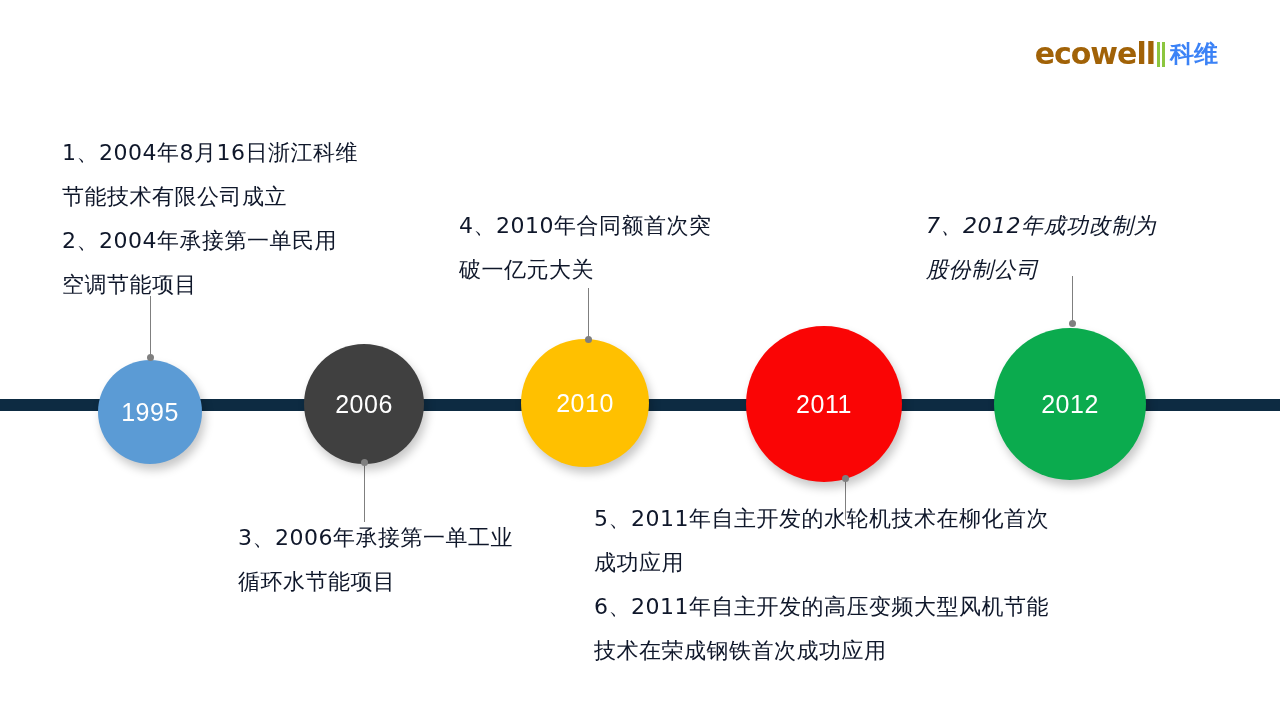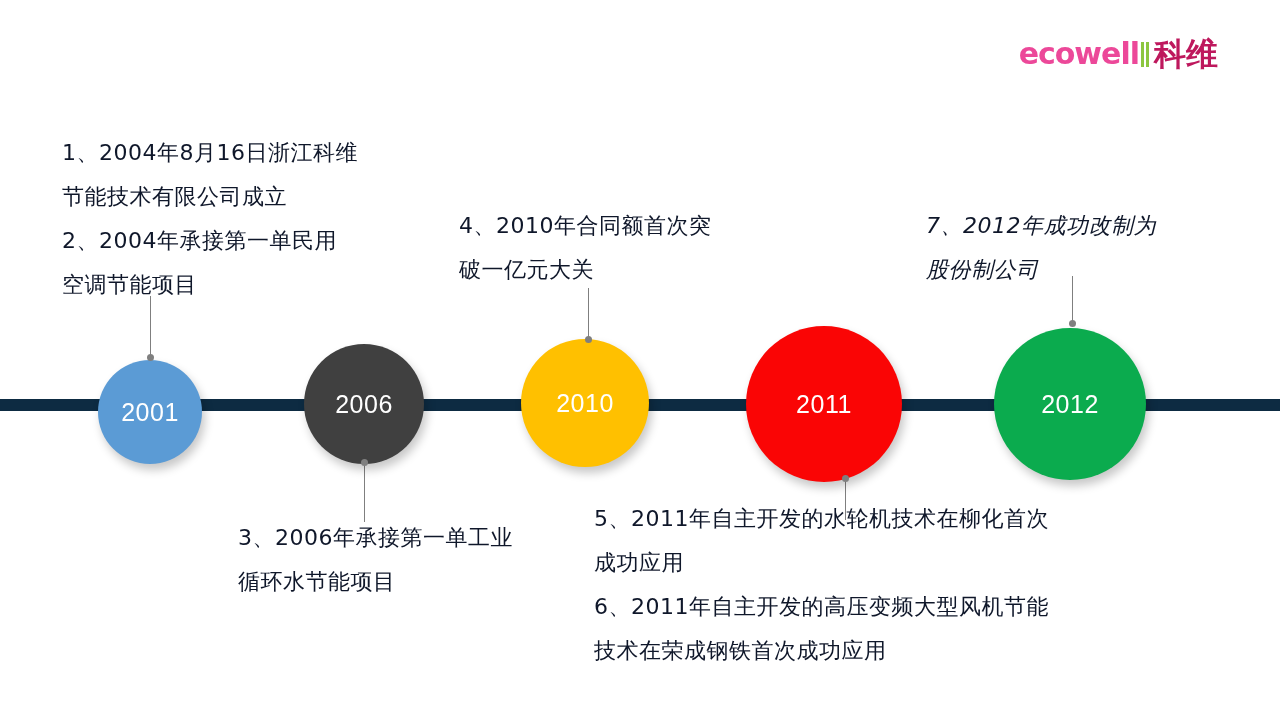--- a/index.html
+++ b/index.html
@@ -61,36 +61,36 @@
     position: absolute;
     right: 62px; top: 36px;
     display: flex;
     align-items: center;
     height: 36px;
   }
   .logo-word {
     font-size: 30px;
     font-weight: bold;
     letter-spacing: -1px;
-    color: #ec4899;
+    color: #a16207;
     font-family: "DejaVu Sans", "Liberation Sans", sans-serif;
     line-height: 1;
   }
   .logo-bars {
     display: inline-block;
     width: 9px; height: 25px;
     margin: 0 4px 0 2px;
     background: repeating-linear-gradient(to right,
         #8cc63f 0px, #8cc63f 3px, #ffffff 3px, #ffffff 5px);
     vertical-align: middle;
   }
   .logo-cn {
-    font-size: 32px;
+    font-size: 24px;
     font-weight: bold;
-    color: #be185d;
+    color: #3b82f6;
     letter-spacing: 0px;
     font-family: "DejaVu Sans", sans-serif;
     line-height: 1;
   }
 
   
   .timeline-bar {
     position: absolute;
     left: 0; top: 399px;
     width: 1280px; height: 12px;
@@ -165,21 +165,21 @@
   <div class="leader" style="left:588px; top:288px; height:54px;"></div>
   <div class="leader-dot" style="left:585px; top:336px;"></div>
 
   <div class="leader" style="left:845px; top:478px; height:42px;"></div>
   <div class="leader-dot" style="left:842px; top:475px;"></div>
 
   <div class="leader" style="left:1072px; top:276px; height:48px;"></div>
   <div class="leader-dot" style="left:1069px; top:320px;"></div>
 
   <div class="node" style="left:98px; top:360px; width:104px; height:104px; background:#5b9bd5;">
-    <span class="node-label">2001</span>
+    <span class="node-label">1995</span>
   </div>
 
   <div class="node" style="left:304px; top:344px; width:120px; height:120px; background:#404040;">
     <span class="node-label">2006</span>
   </div>
 
   <div class="node" style="left:521px; top:339px; width:128px; height:128px; background:#ffc000;">
     <span class="node-label">2010</span>
   </div>
 

